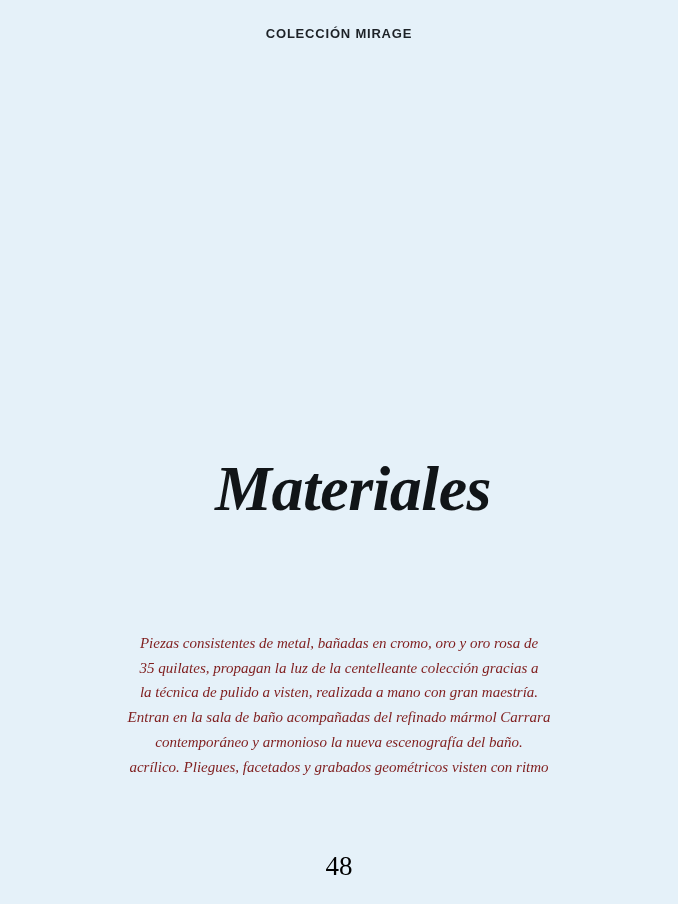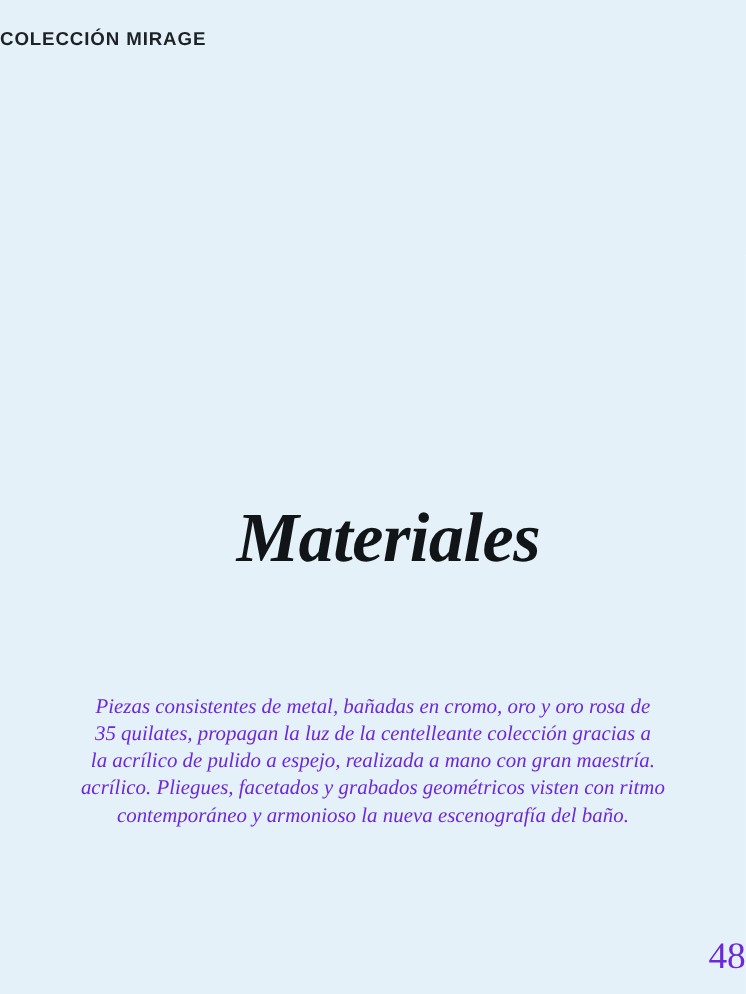--- a/index.html
+++ b/index.html
@@ -13,23 +13,23 @@
     background: #e5f1f9;
     overflow: hidden;
     font-family: "Liberation Serif", serif;
     color: #15191d;
   }
   .kicker {
     position: absolute;
     top: 26px;
     left: 0;
     width: 100%;
-    text-align: left;
+    text-align: center;
     font-family: "Liberation Sans", sans-serif;
-    font-size: 17px;
+    font-size: 13px;
     font-weight: 700;
     letter-spacing: 0.8px;
     color: #1d2227;
   }
   .title-block {
     position: absolute;
     top: 462px;
     left: 0;
     width: 100%;
     text-align: center;
@@ -44,50 +44,51 @@
   }
   .body-block {
     position: absolute;
     top: 631px;
     left: 0;
     width: 100%;
     text-align: center;
     font-family: "Liberation Serif", serif;
     font-style: italic;
     font-weight: 400;
-    font-size: 19px;
+    font-size: 15px;
     line-height: 24.7px;
-    color: #6d28d9;
+    color: #7f1d1d;
   }
   .page-number {
     position: absolute;
     top: 851px;
     left: 0;
     width: 100%;
-    text-align: right;
+    text-align: center;
     font-family: "Liberation Serif", serif;
-    font-size: 34px;
+    font-size: 27px;
     font-weight: 400;
-    color: #6d28d9;
+    color: #000000;
   }
 </style>
 </head>
 <body>
 
 <div class="page">
 
   <div class="kicker">COLECCIÓN MIRAGE</div>
 
   <div class="title-block">
     <div>Materiales</div>
   </div>
 
   <div class="body-block">
     <div>Piezas consistentes de metal, bañadas en cromo, oro y oro rosa de</div>
     <div>35 quilates, propagan la luz de la centelleante colección gracias a</div>
-    <div>la acrílico de pulido a espejo, realizada a mano con gran maestría.</div>
+    <div>la técnica de pulido a visten, realizada a mano con gran maestría.</div>
+    <div>Entran en la sala de baño acompañadas del refinado mármol Carrara</div>
+    <div>contemporáneo y armonioso la nueva escenografía del baño.</div>
     <div>acrílico. Pliegues, facetados y grabados geométricos visten con ritmo</div>
-    <div>contemporáneo y armonioso la nueva escenografía del baño.</div>
   </div>
 
   <div class="page-number">48</div>
 
 </div>
 
 </body></html>

